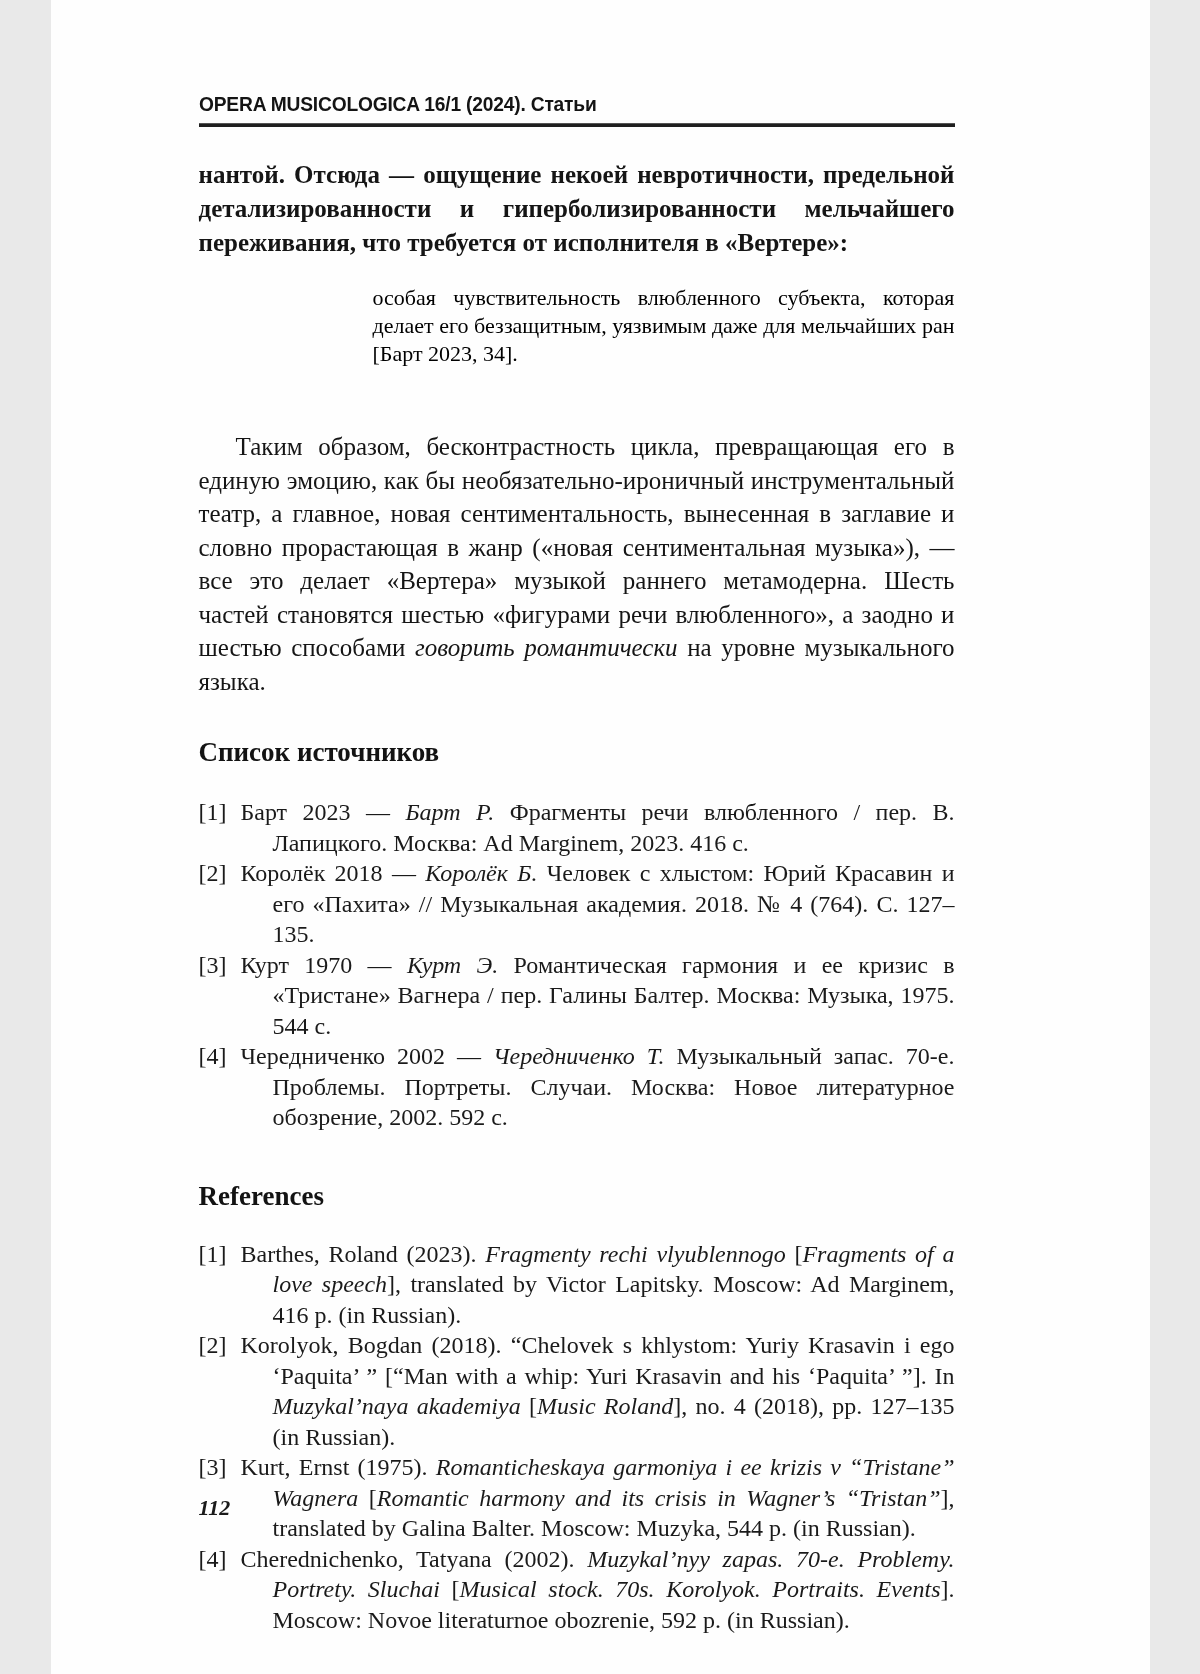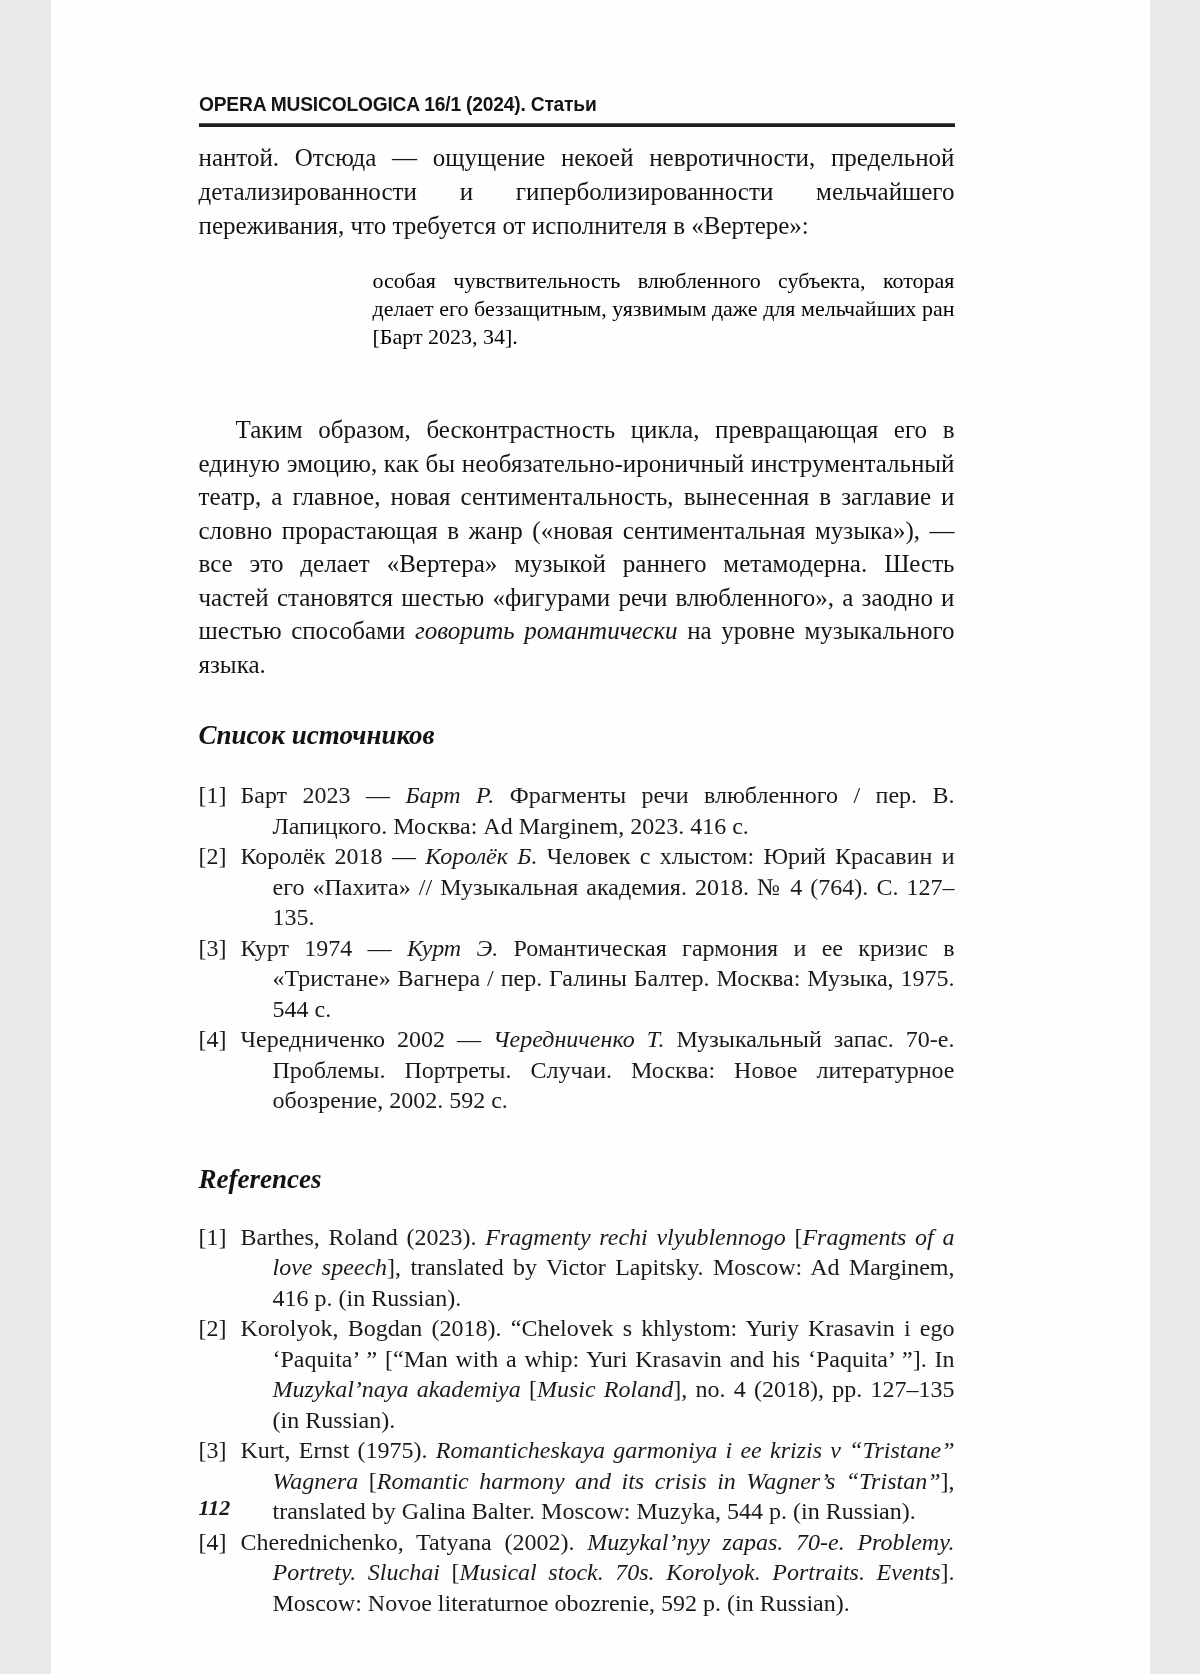--- a/index.html
+++ b/index.html
@@ -33,37 +33,36 @@
     border-top: 1px solid #555;
   }
   
   .body-para {
     margin: 0;
     font-size: 25px;
     line-height: 34px;
     text-align: justify;
     color: #151515;
   }
-  .para-first { margin-top: 14px; }
+  .para-first { margin-top: 31px; font-weight: bold; }
   .para-main { margin-top: 62px; line-height: 33.5px; text-indent: 37px; }
   blockquote.quote {
     margin: 24px 0 0 174px;
     font-size: 22px;
     line-height: 28px;
     text-align: justify;
     color: #000000;
   }
   .section-heading {
     margin: 0;
     margin-top: 39px;
     font-size: 27px;
     line-height: 30px;
     font-weight: 700;
     color: #131313;
-    font-style: italic;
   }
   .section-heading.refs-en { margin-top: 48px; }
   
   .ref-list { margin: 0; margin-top: 30px; padding: 0; list-style: none; font-size: 24px; line-height: 30.5px; }
   .ref-list.refs-en-list { margin-top: 28px; }
   .ref-item { display: flex; align-items: flex-start; }
   .ref-marker { flex: 0 0 42px; white-space: nowrap; }
   .ref-text { flex: 1 1 auto; text-align: justify; padding-left: 32px; text-indent: -32px; }
   .ref-text i, .body-para i, .page-number { }
   
@@ -102,21 +101,21 @@
     <li class="ref-item">
         <span class="ref-marker">[1]</span>
         <span class="ref-text"><span>Барт 2023 — </span><i>Барт Р.</i><span> Фрагменты речи влюбленного / пер. В. Лапицкого. Москва: Ad Marginem, 2023. 416 с.</span></span>
       </li>
         <li class="ref-item">
         <span class="ref-marker">[2]</span>
         <span class="ref-text"><span>Королёк 2018 — </span><i>Королёк Б.</i><span> Человек с хлыстом: Юрий Красавин и его «Пахита» // Музыкальная академия. 2018. № 4 (764). С. 127–135.</span></span>
       </li>
         <li class="ref-item">
         <span class="ref-marker">[3]</span>
-        <span class="ref-text"><span>Курт 1974 — </span><i>Курт Э.</i><span> Романтическая гармония и ее кризис в «Тристане» Вагнера / пер. Галины Балтер. Москва: Музыка, 1975. 544 с.</span></span>
+        <span class="ref-text"><span>Курт 1970 — </span><i>Курт Э.</i><span> Романтическая гармония и ее кризис в «Тристане» Вагнера / пер. Галины Балтер. Москва: Музыка, 1975. 544 с.</span></span>
       </li>
         <li class="ref-item">
         <span class="ref-marker">[4]</span>
         <span class="ref-text"><span>Чередниченко 2002 — </span><i>Чередниченко Т.</i><span> Музыкальный запас. 70-е. Проблемы. Портреты. Случаи. Москва: Новое литературное обозрение, 2002. 592 с.</span></span>
       </li>
       </ol>
 
     <h2 class="section-heading refs-en">References</h2>
 
     <ol class="ref-list refs-en-list">

